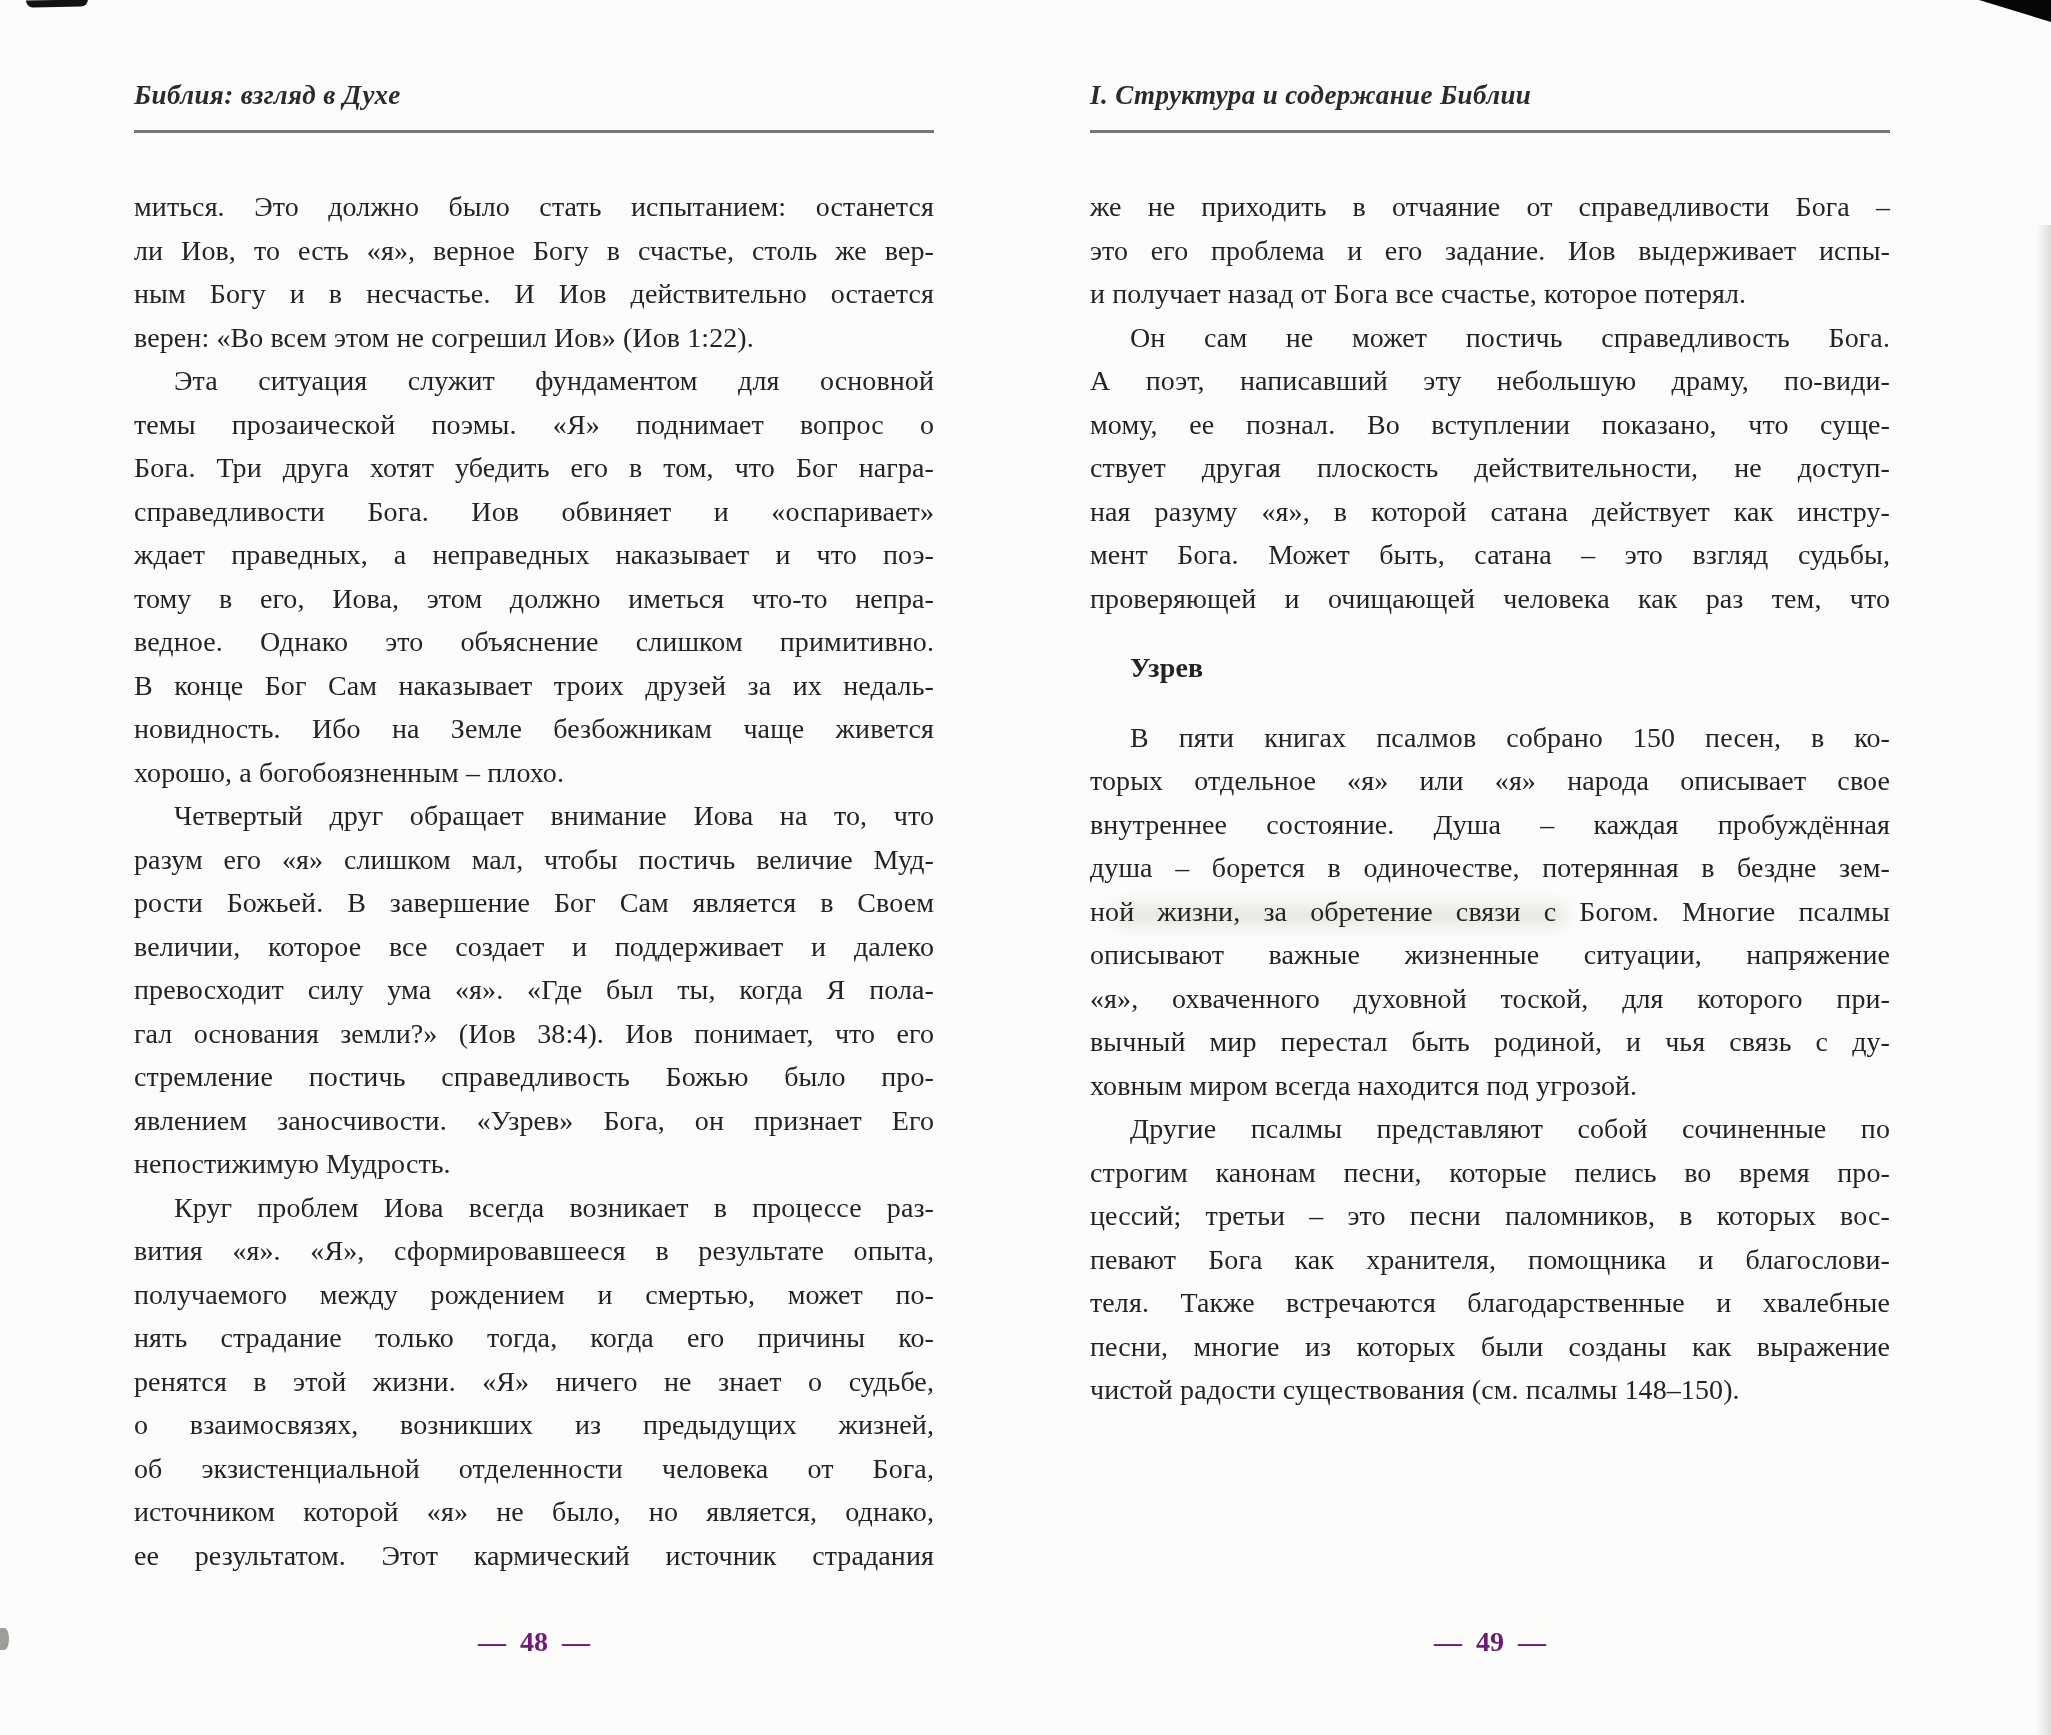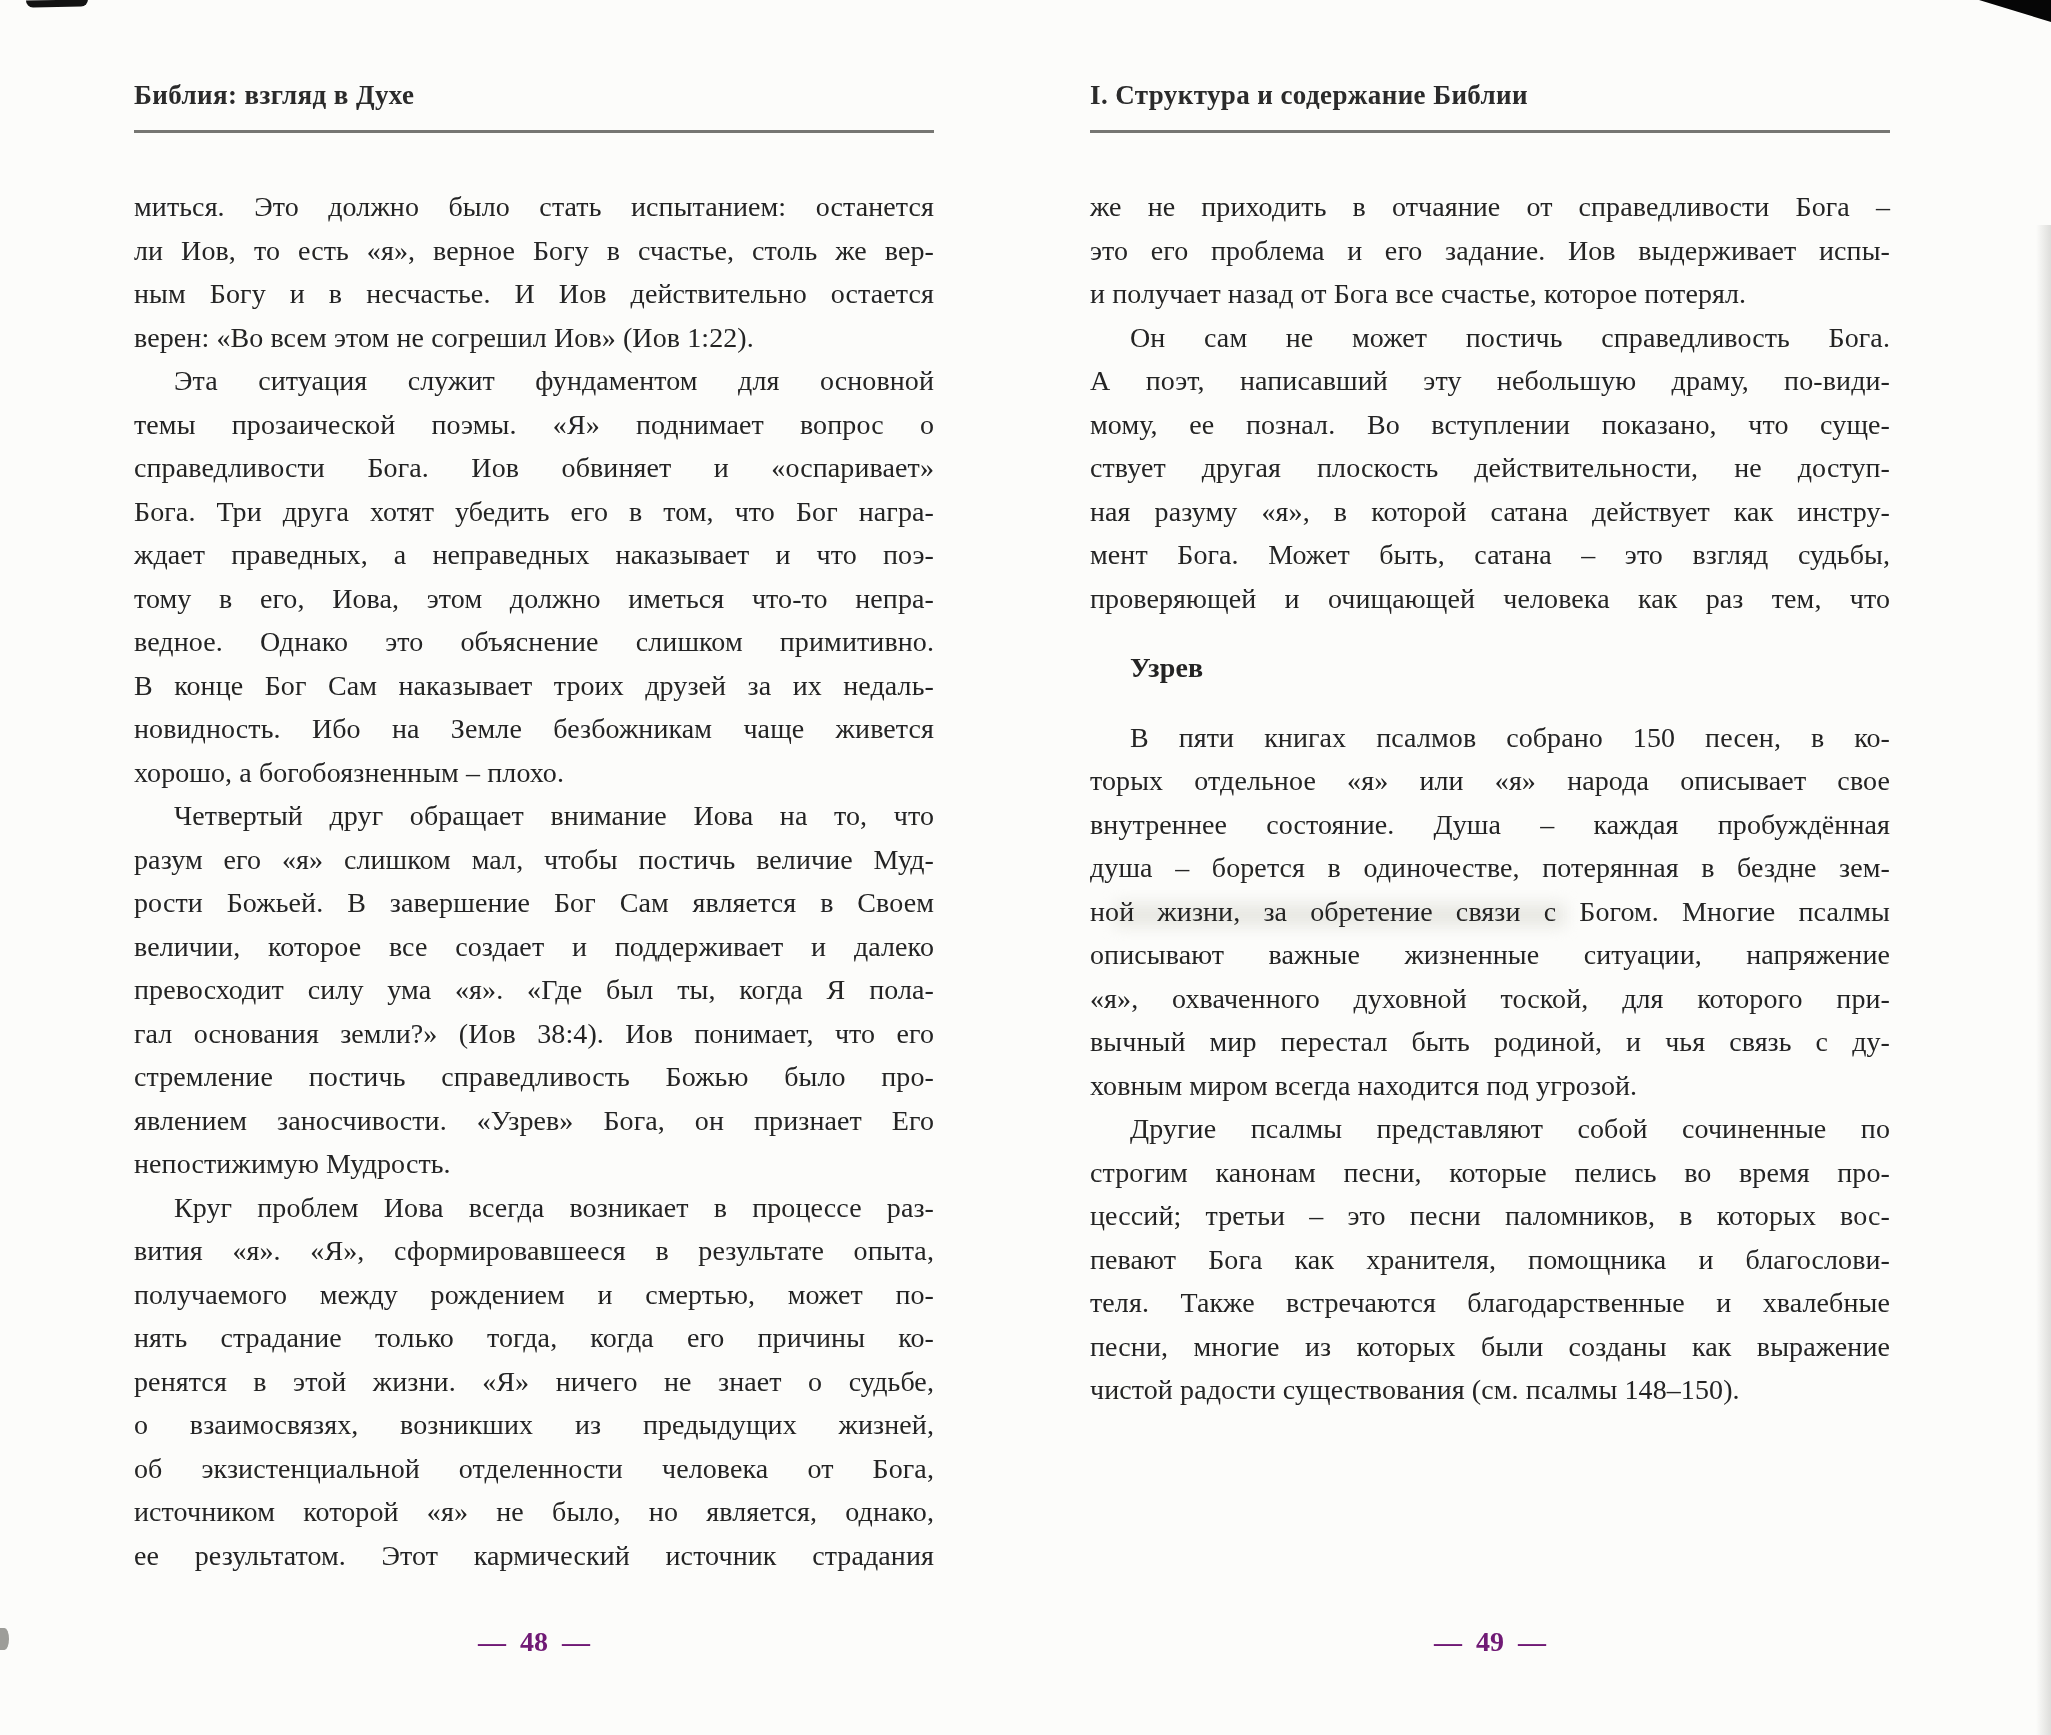--- a/index.html
+++ b/index.html
@@ -49,21 +49,21 @@
   
   .page {
     position: absolute; top: 0; height: 100%;
     width: 800px; z-index: 2;
   }
   .page-left  { left: 134px; }
   .page-right { left: 1090px; }
   .running-head {
     position: absolute; top: 80px; left: 0; width: 100%;
     font-size: 27px; font-weight: bold; letter-spacing: 0.4px;
-    color: #2b2b2b; white-space: nowrap;
+    color: #2b2b2b; white-space: nowrap; font-style: italic;
   }
   .page-right .running-head { text-align: left; }
   .head-rule {
     position: absolute; top: 130px; left: 0; width: 100%;
     height: 3px; background: #767672; border: 0;
   }
   .page-body {
     position: absolute; top: 185px; left: 0; width: 100%;
     font-size: 28px;
   }
@@ -109,22 +109,22 @@
   <section class="page page-left">
     <div class="running-head">Библия: взгляд в Духе</div>
     <div class="head-rule"></div>
     <div class="page-body" id="left-body">
         <div class="line">миться. Это должно было стать испытанием: останется</div>
         <div class="line">ли Иов, то есть «я», верное Богу в счастье, столь же вер-</div>
         <div class="line">ным Богу и в несчастье. И Иов действительно остается</div>
         <div class="line end">верен: «Во всем этом не согрешил Иов» (Иов 1:22).</div>
         <div class="line indent">Эта ситуация служит фундаментом для основной</div>
         <div class="line">темы прозаической поэмы. «Я» поднимает вопрос о</div>
+        <div class="line">Бога. Три друга хотят убедить его в том, что Бог награ-</div>
         <div class="line">справедливости Бога. Иов обвиняет и «оспаривает»</div>
-        <div class="line">Бога. Три друга хотят убедить его в том, что Бог награ-</div>
         <div class="line">ждает праведных, а неправедных наказывает и что поэ-</div>
         <div class="line">тому в его, Иова, этом должно иметься что-то непра-</div>
         <div class="line">ведное. Однако это объяснение слишком примитивно.</div>
         <div class="line">В конце Бог Сам наказывает троих друзей за их недаль-</div>
         <div class="line">новидность. Ибо на Земле безбожникам чаще живется</div>
         <div class="line end">хорошо, а богобоязненным – плохо.</div>
         <div class="line indent">Четвертый друг обращает внимание Иова на то, что</div>
         <div class="line">разум его «я» слишком мал, чтобы постичь величие Муд-</div>
         <div class="line">рости Божьей. В завершение Бог Сам является в Своем</div>
         <div class="line">величии, которое все создает и поддерживает и далеко</div>

